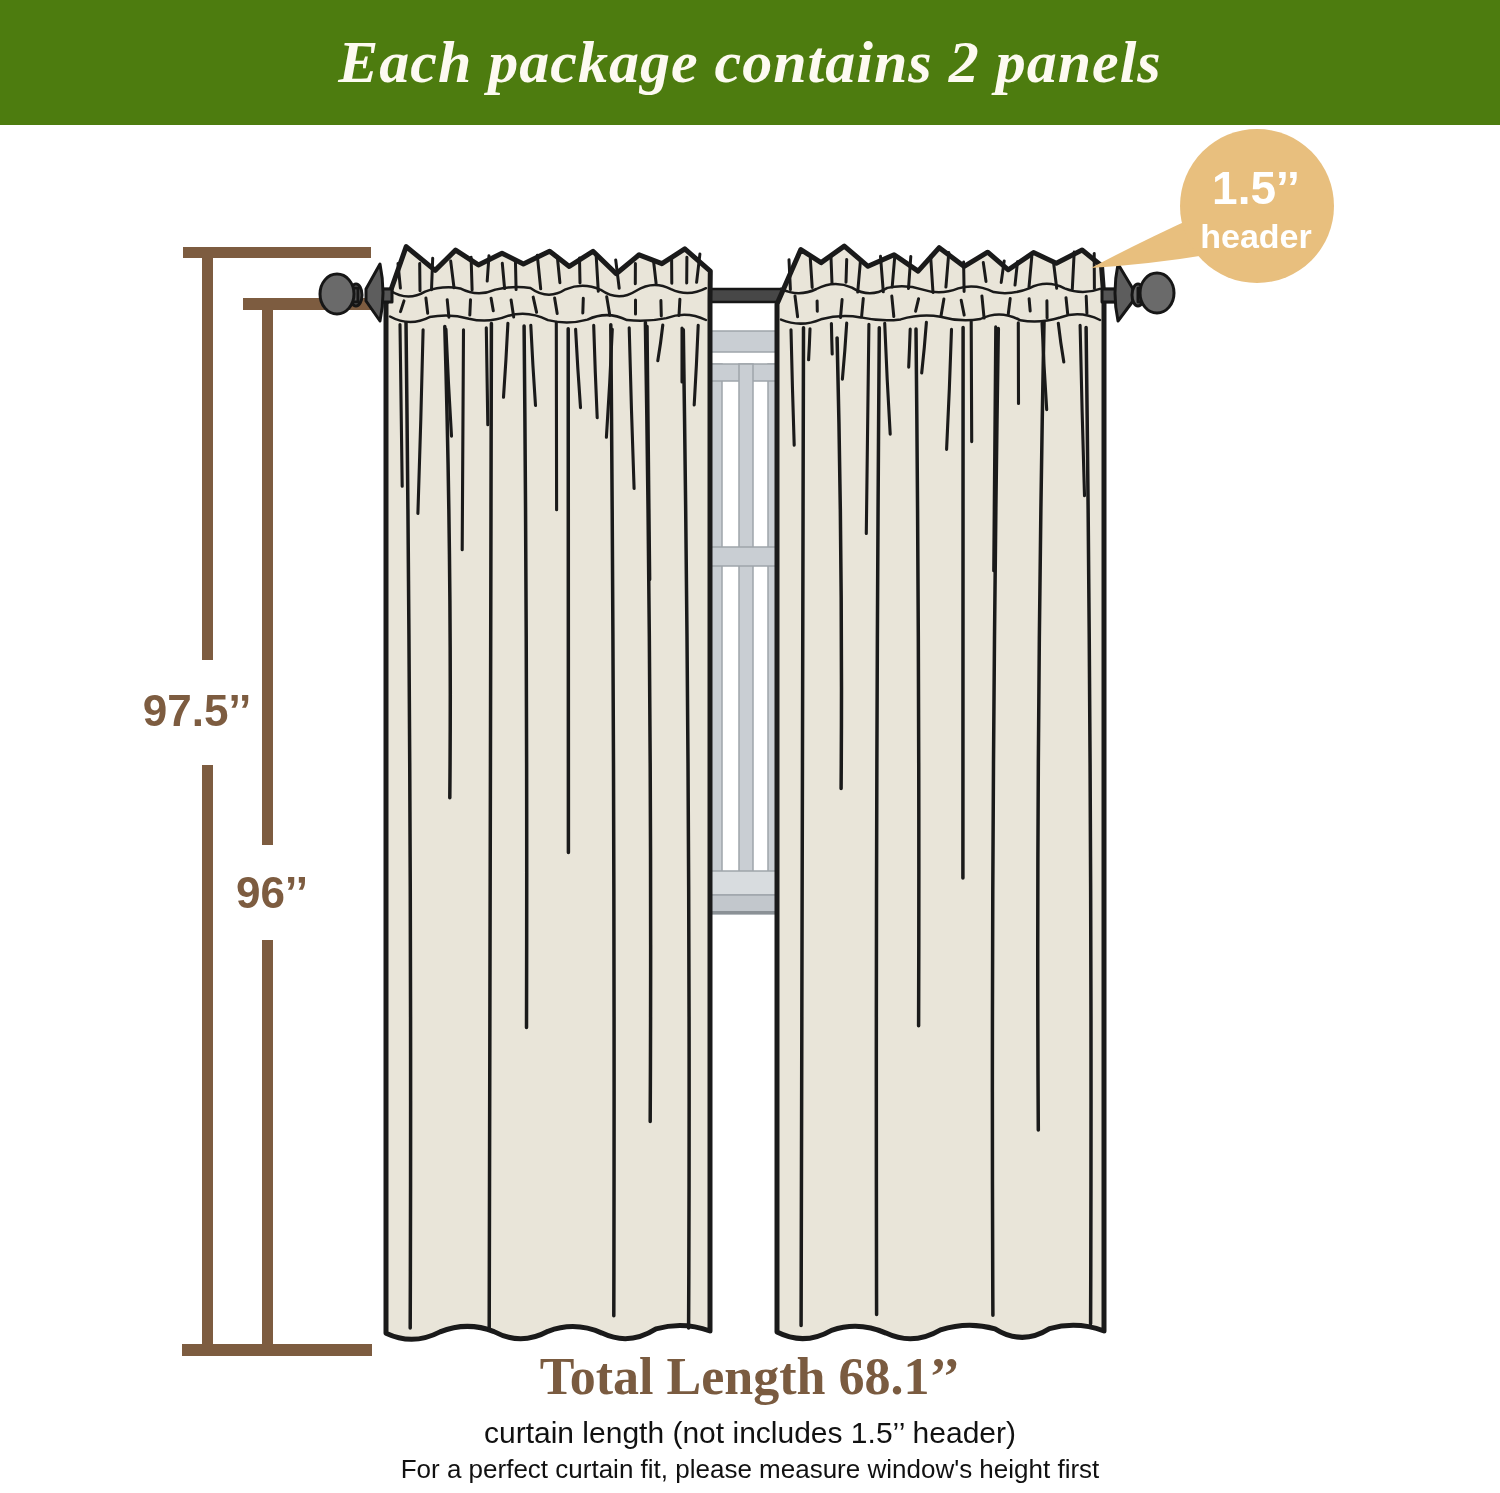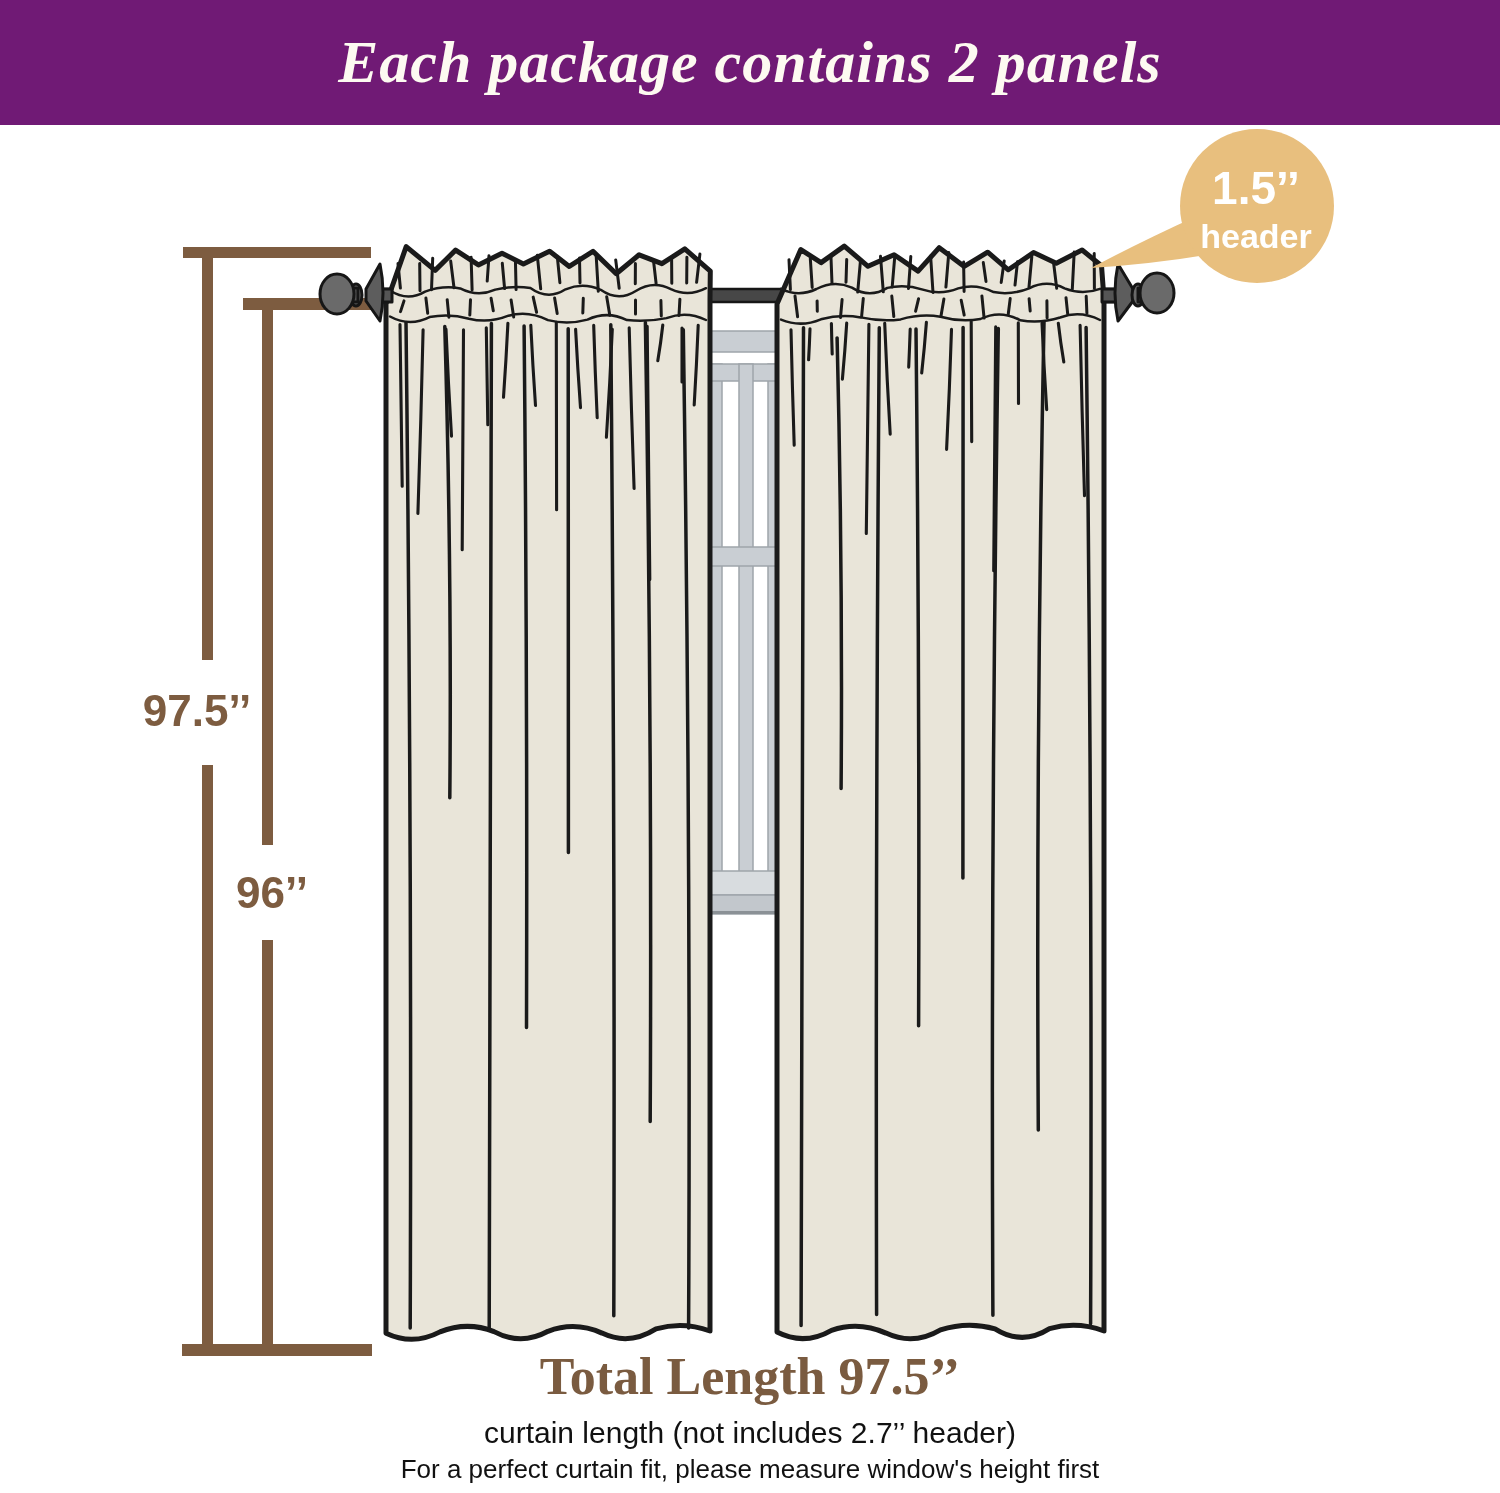--- a/index.html
+++ b/index.html
@@ -2,21 +2,21 @@
 <html><head>
 <meta charset="utf-8">
 <style>
   html,body{margin:0;padding:0;}
   body{
     width:1500px;height:1493px;position:relative;overflow:hidden;
     background:#ffffff;font-family:"Liberation Sans",sans-serif;
   }
   .banner{
     position:absolute;left:0;top:0;width:1500px;height:125px;
-    background:#701a75;z-index:2;display:flex;align-items:center;justify-content:center;
+    background:#4d7c0f;z-index:2;display:flex;align-items:center;justify-content:center;
   }
   .banner-title{
     font-family:"Liberation Serif",serif;font-style:italic;font-weight:700;
     font-size:60px;color:#fdfaf1;letter-spacing:1px;white-space:nowrap;
   }
   .diagram-svg{position:absolute;left:0;top:0;width:1500px;height:1493px;z-index:1;}
   .m-label{font:700 44px "Liberation Sans",sans-serif;text-anchor:middle;}
   .badge-big{font:700 46px "Liberation Sans",sans-serif;text-anchor:middle;}
   .badge-small{font:700 34px "Liberation Sans",sans-serif;text-anchor:middle;}
   .footer{
@@ -203,16 +203,16 @@
 
   <g>
     <path d="M 1197,216 Q 1140,242 1091,268 Q 1152,264 1206,255 Z" fill="#e8bf7e"></path>
     <circle cx="1257" cy="206" r="77" fill="#e8bf7e"></circle>
     <text class="badge-big" x="1256" y="204" fill="#ffffff">1.5’’</text>
     <text class="badge-small" x="1256" y="248" fill="#ffffff">header</text>
   </g>
 </svg>
 
 <div class="footer">
-  <div class="f-title">Total Length 97.5’’</div>
-  <div class="f-sub">curtain length (not includes 2.7’’ header)</div>
+  <div class="f-title">Total Length 68.1’’</div>
+  <div class="f-sub">curtain length (not includes 1.5’’ header)</div>
   <div class="f-note">For a perfect curtain fit, please measure window's height first</div>
 </div>
 
 </body></html>

